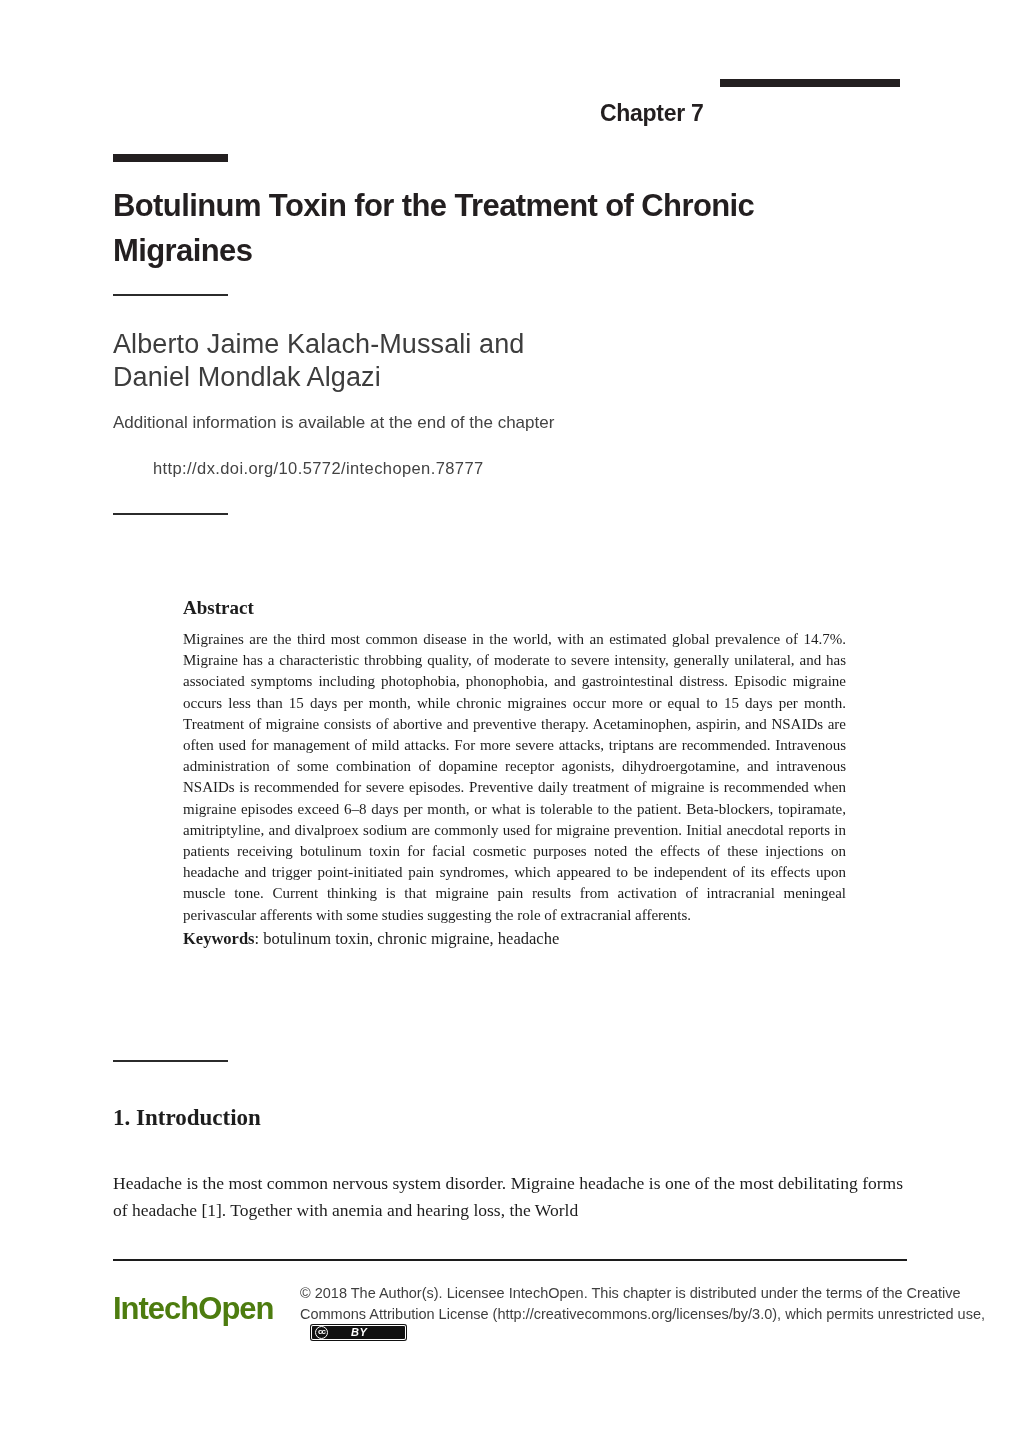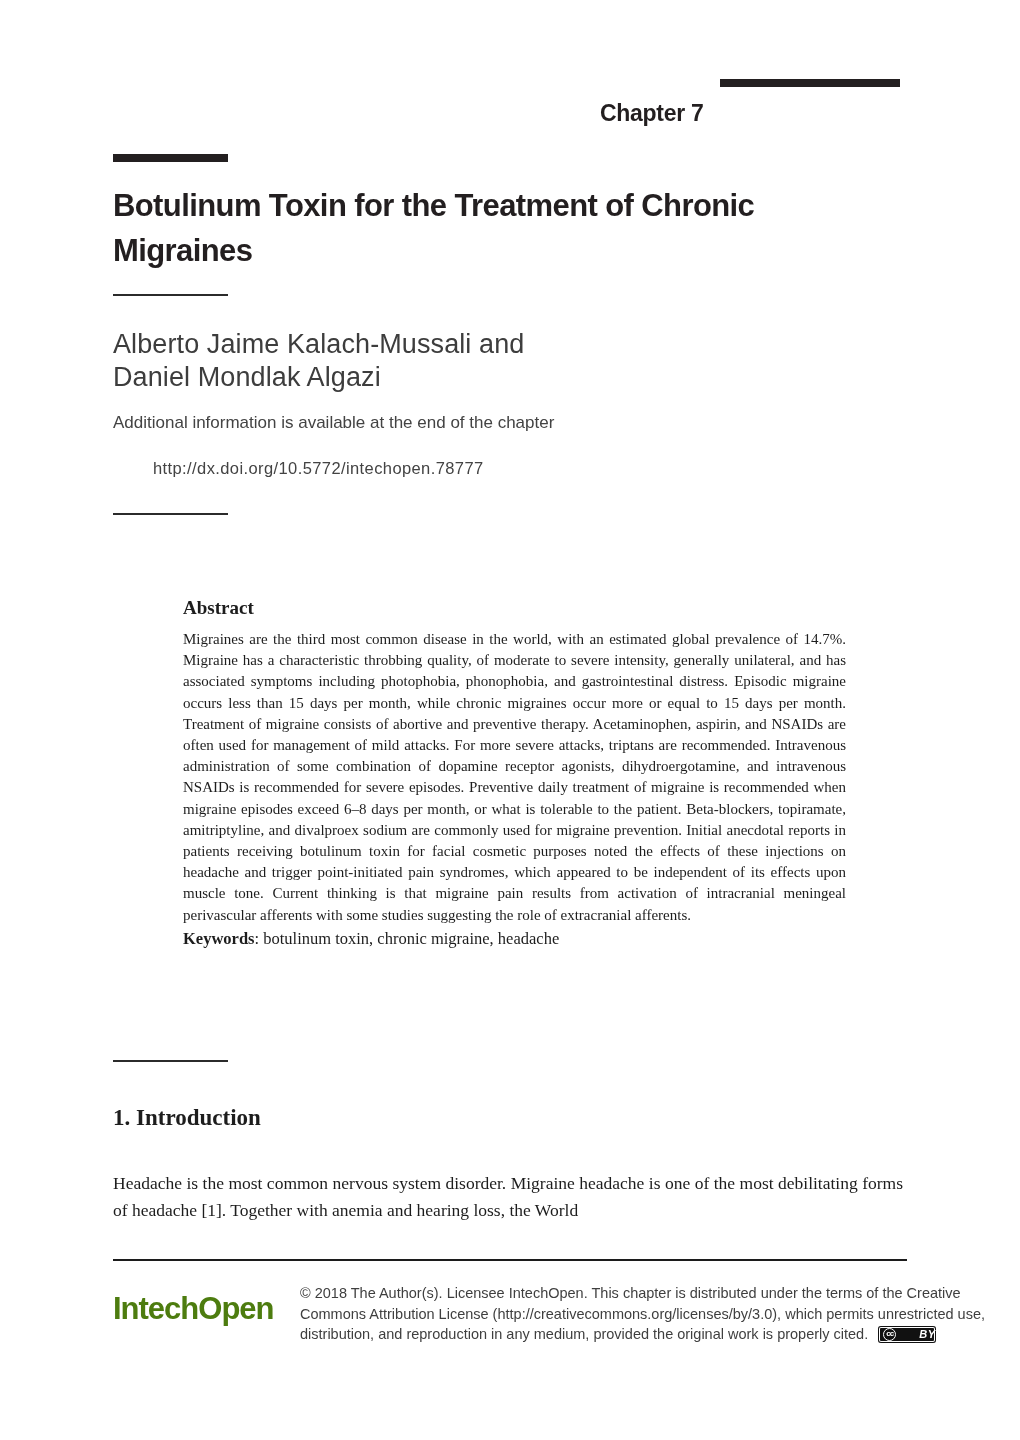--- a/index.html
+++ b/index.html
@@ -217,21 +217,20 @@
   <p class="section-body">Headache is the most common nervous system disorder. Migraine headache is one of the most debilitating forms of headache [1]. Together with anemia and hearing loss, the World</p>
 
   <div class="footer-rule"></div>
 
   <div class="intech-logo">IntechOpen</div>
 
   <div class="footer-text">
     <div class="footer-line">© 2018 The Author(s). Licensee IntechOpen. This chapter is distributed under the terms of the Creative</div>
     <div class="footer-line">Commons Attribution License (http://creativecommons.org/licenses/by/3.0), which permits unrestricted use,</div>
     <div class="footer-line footer-line-last">
-      <span>distribution, and reproduction in any medium, provided the original work is properly cited.</span>
       <span class="cc-badge">
         <span class="cc-circle">cc</span>
         <span class="cc-by-label">BY</span>
       </span>
     </div>
   </div>
 
 </div>
 
 </body></html>

